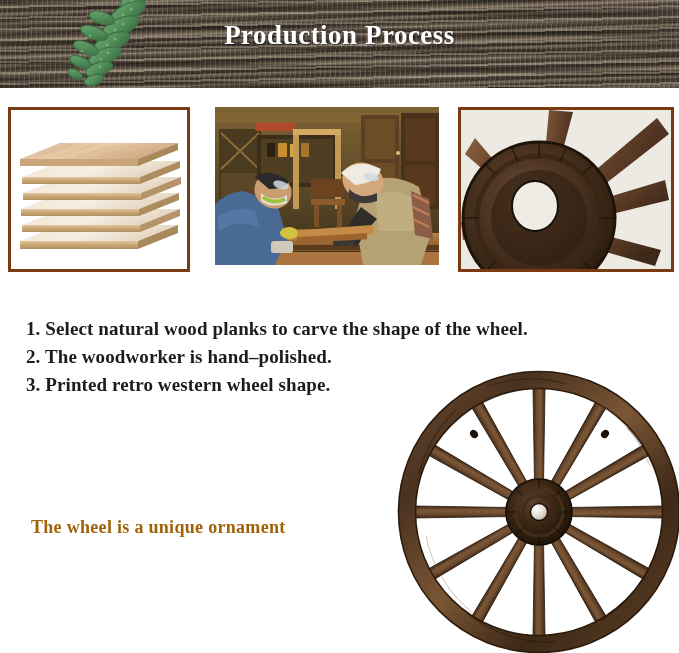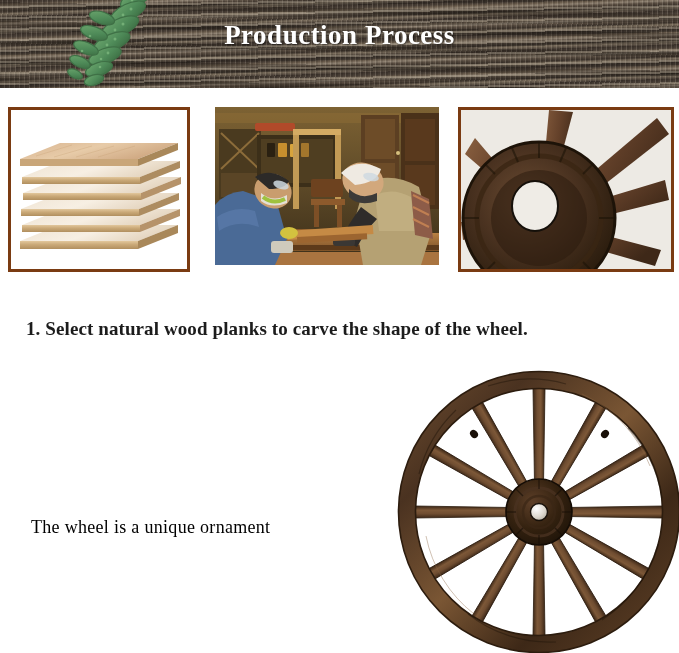--- a/index.html
+++ b/index.html
@@ -79,22 +79,22 @@
     color:#1c1c1c;
     line-height:28px;
     white-space:nowrap;
     letter-spacing:0.1px;
   }
 
   
   #ornament-caption{
     position:absolute; left:31px; top:517px;
     font-size:18px;
-    font-weight:normal;
-    color:#000000;
+    font-weight:bold;
+    color:#a16207;
     letter-spacing:0.3px;
   }
 
   
   #wagon-wheel{
     position:absolute; left:396px; top:366px; width:286px; height:292px;
   }
 </style>
 </head>
 <body>
@@ -331,20 +331,22 @@
       </g>
 
       <ellipse cx="74" cy="96" rx="23" ry="25" fill="#efece6"></ellipse>
       <ellipse cx="74" cy="96" rx="23" ry="25" fill="none" stroke="#15100a" stroke-width="2"></ellipse>
     </svg>
   </div>
 </div>
 
 <div id="steps-list">
   <div class="step-line">1. Select natural wood planks to carve the shape of the wheel.</div>
+  <div class="step-line">2. The woodworker is hand–polished.</div>
+  <div class="step-line">3. Printed retro western wheel shape.</div>
 </div>
 
 <div id="ornament-caption">The wheel is a unique ornament</div>
 
 <svg id="wagon-wheel" viewBox="0 0 286 292">
   <defs>
     <linearGradient id="rimG" x1="0" y1="0" x2="1" y2="1">
       <stop offset="0%" stop-color="#6b4b2f"></stop>
       <stop offset="22%" stop-color="#4a3220"></stop>
       <stop offset="48%" stop-color="#7a5634"></stop>

